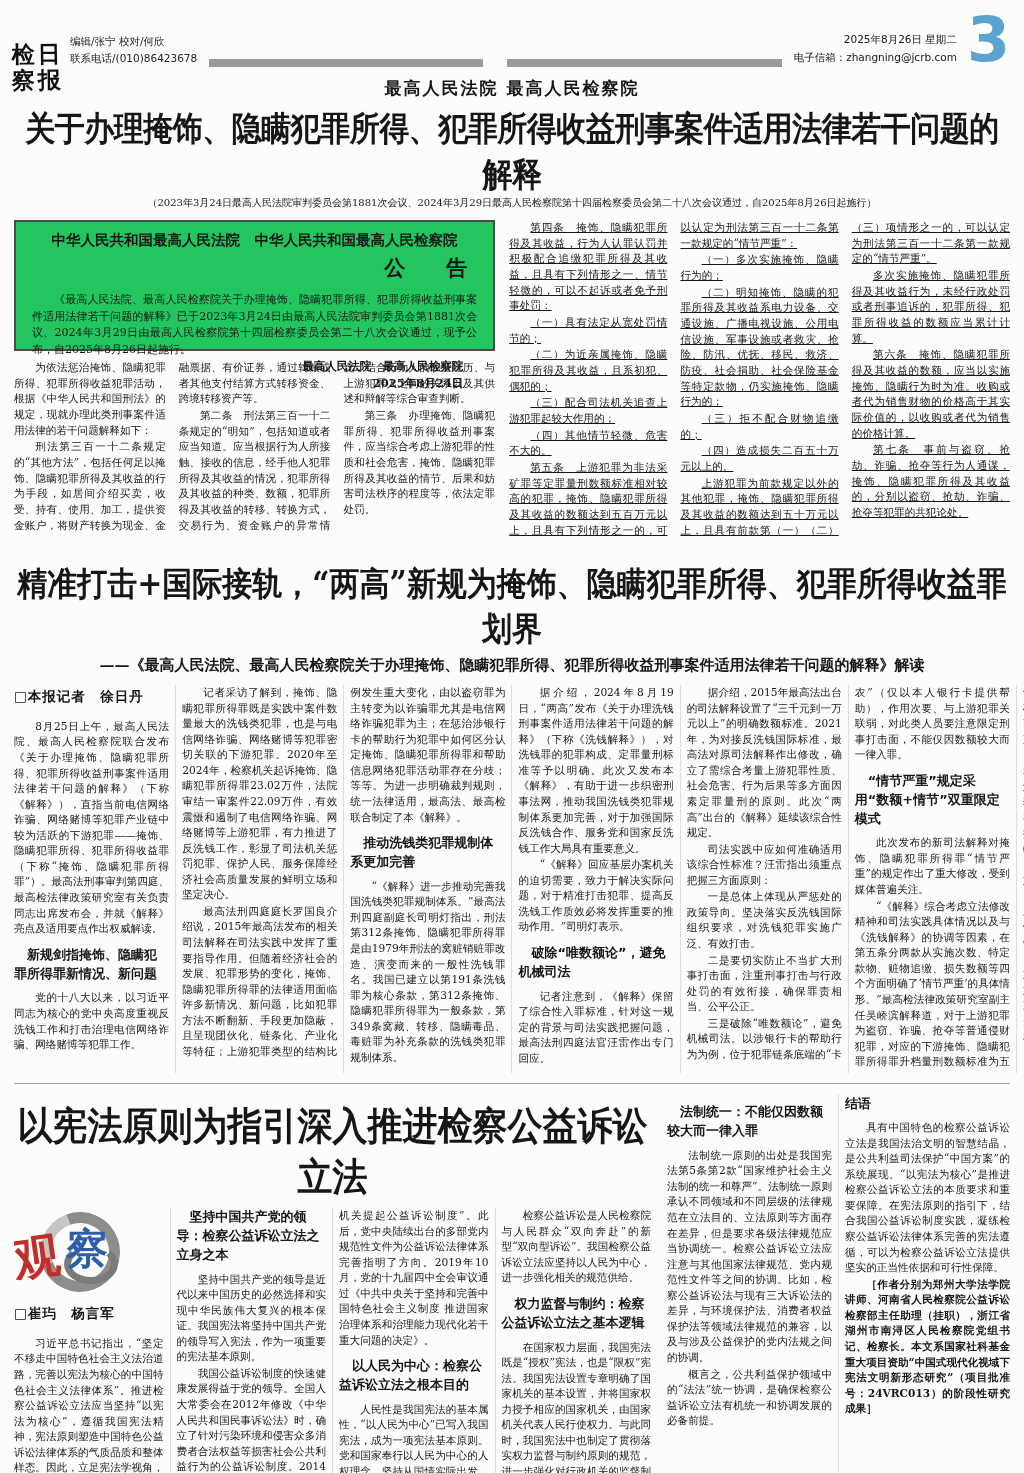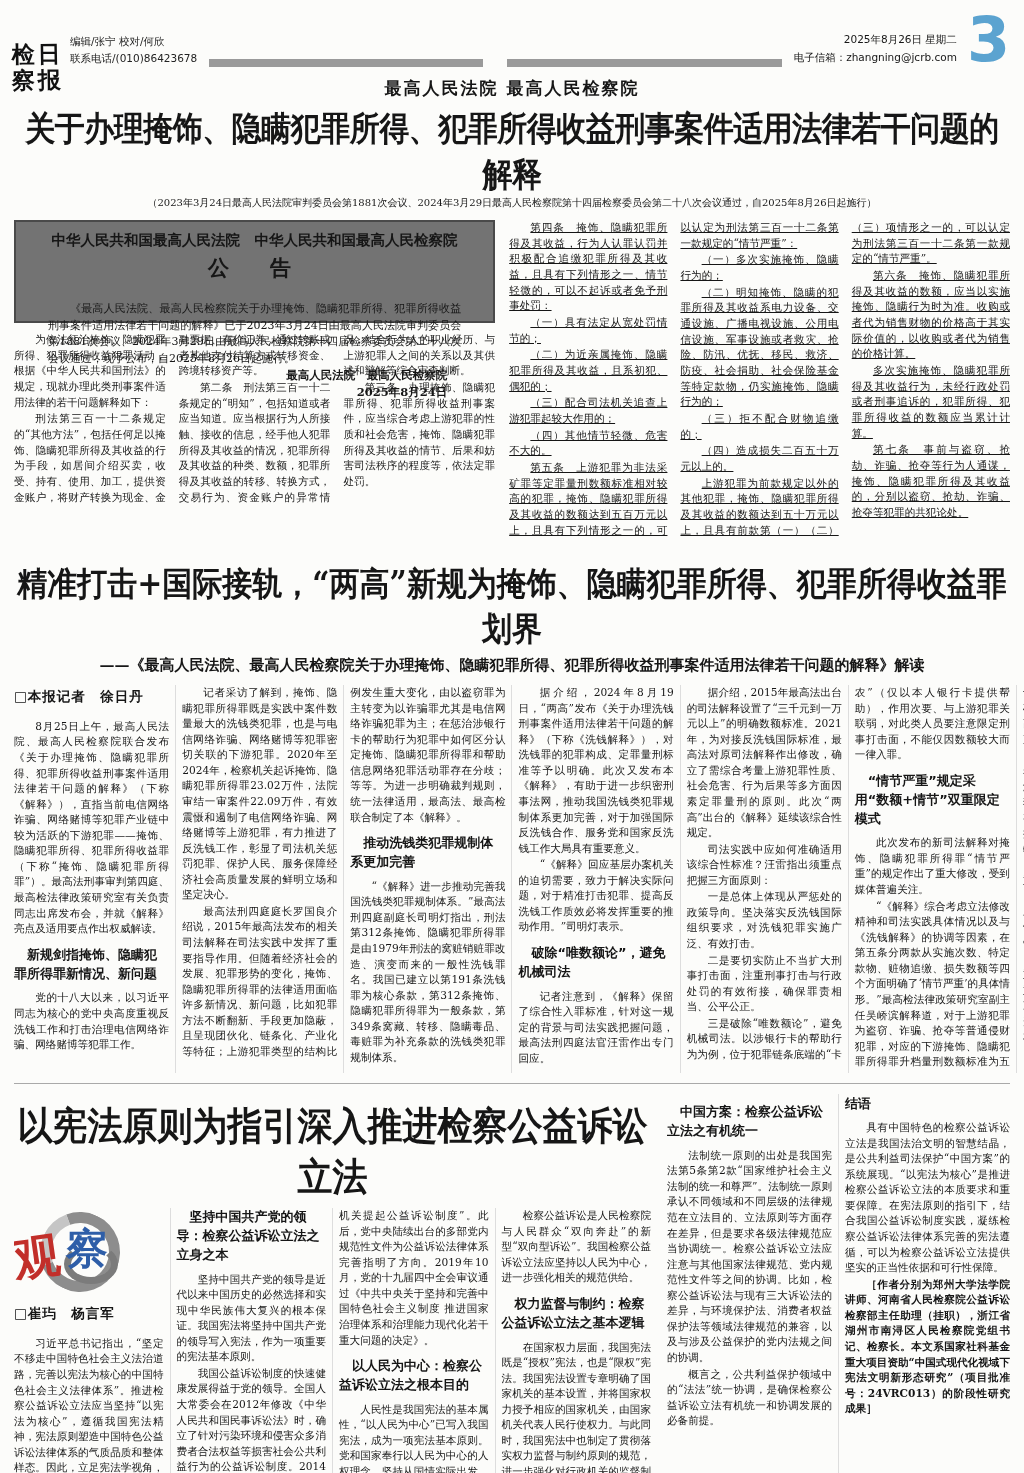--- a/index.html
+++ b/index.html
@@ -18,23 +18,23 @@
               text-align:right;white-space:nowrap;}
   .page-num{font-family:"DejaVu Sans","Liberation Sans",sans-serif;font-weight:bold;font-size:62px;
             line-height:0.85;margin:2px 0 0 10px;}
   
   .kicker{text-align:center;font-size:17px;font-weight:bold;margin-top:10px;letter-spacing:2px;}
   .headline1{text-align:center;font-size:30px;font-weight:900;margin:6px 12px 2px;letter-spacing:-0.5px;
              transform:scaleY(1.12);transform-origin:top;}
   .dateline1{text-align:center;font-size:10px;margin:8px 0 10px;}
   .art1-cols{display:flex;gap:14px;padding:0 14px;height:332px;overflow:hidden;}
   .art1-left{width:49%;display:flex;flex-direction:column;}
-  .notice-box{border:2px solid #4a4a4a;padding:7px 32px 6px;height:103px;box-sizing:border-box;background:#737373;}
+  .notice-box{border:2px solid #4a4a4a;padding:7px 16px 6px;height:131px;box-sizing:border-box;background:#22c55e;}
   .notice-orgline{text-align:center;font-weight:bold;font-size:14.5px;margin-top:2px;}
-  .notice-title{text-align:center;font-weight:bold;font-size:21px;letter-spacing:10px;margin:4px 0 19px;}
+  .notice-title{text-align:right;font-weight:bold;font-size:21px;letter-spacing:10px;margin:4px 0 10px;}
   .notice-body{font-size:11px;line-height:1.5;text-align:justify;text-indent:2em;}
   .notice-sign{font-size:11.5px;font-weight:bold;text-align:right;line-height:1.5;padding-right:14px;}
   .art1-leftbody{margin-top:9px;height:190px;overflow:hidden;column-count:3;column-gap:13px;
                  font-size:10.6px;line-height:1.48;}
   .art1-right{width:51%;height:332px;overflow:hidden;column-count:3;column-gap:13px;
               font-size:10.6px;line-height:1.48;text-decoration:underline;}
   
   .art2{margin-top:10px;}
   .headline2{text-align:center;font-size:30px;font-weight:900;margin:0 10px;transform:scaleY(1.1);transform-origin:top;}
   .deck2{text-align:center;font-size:15px;font-weight:bold;margin:12px 0 10px;}
@@ -117,22 +117,22 @@
           <div class="p">（一）具有法定从宽处罚情节的；</div>
           <div class="p">（二）为近亲属掩饰、隐瞒犯罪所得及其收益，且系初犯、偶犯的；</div>
           <div class="p">（三）配合司法机关追查上游犯罪起较大作用的；</div>
           <div class="p">（四）其他情节轻微、危害不大的。</div>
           <div class="p">第五条　上游犯罪为非法采矿罪等定罪量刑数额标准相对较高的犯罪，掩饰、隐瞒犯罪所得及其收益的数额达到五百万元以上，且具有下列情形之一的，可以认定为刑法第三百一十二条第一款规定的“情节严重”：</div>
           <div class="p">（一）多次实施掩饰、隐瞒行为的；</div>
           <div class="p">（二）明知掩饰、隐瞒的犯罪所得及其收益系电力设备、交通设施、广播电视设施、公用电信设施、军事设施或者救灾、抢险、防汛、优抚、移民、救济、防疫、社会捐助、社会保险基金等特定款物，仍实施掩饰、隐瞒行为的；</div>
           <div class="p">（三）拒不配合财物追缴的；</div>
           <div class="p">（四）造成损失二百五十万元以上的。</div>
           <div class="p">上游犯罪为前款规定以外的其他犯罪，掩饰、隐瞒犯罪所得及其收益的数额达到五十万元以上，且具有前款第（一）（二）（三）项情形之一的，可以认定为刑法第三百一十二条第一款规定的“情节严重”。</div>
+          <div class="p">多次实施掩饰、隐瞒犯罪所得及其收益行为，未经行政处罚或者刑事追诉的，犯罪所得、犯罪所得收益的数额应当累计计算。</div>
           <div class="p">第六条　掩饰、隐瞒犯罪所得及其收益的数额，应当以实施掩饰、隐瞒行为时为准。收购或者代为销售财物的价格高于其实际价值的，以收购或者代为销售的价格计算。</div>
-          <div class="p">多次实施掩饰、隐瞒犯罪所得及其收益行为，未经行政处罚或者刑事追诉的，犯罪所得、犯罪所得收益的数额应当累计计算。</div>
           <div class="p">第七条　事前与盗窃、抢劫、诈骗、抢夺等行为人通谋，掩饰、隐瞒犯罪所得及其收益的，分别以盗窃、抢劫、诈骗、抢夺等犯罪的共犯论处。</div>
         </div>
     </div>
   </div>
 
   <div class="art2">
     <div class="headline2">精准打击+国际接轨，“两高”新规为掩饰、隐瞒犯罪所得、犯罪所得收益罪划界</div>
     <div class="deck2">——《最高人民法院、最高人民检察院关于办理掩饰、隐瞒犯罪所得、犯罪所得收益刑事案件适用法律若干问题的解释》解读</div>
     <div class="art2-body">
       <div class="byline">□本报记者　徐日丹</div>
@@ -148,21 +148,21 @@
           <div class="observe-ring"></div>
           <div class="observe-ring2"></div>
           <div class="observe-guan">观</div>
           <div class="observe-cha">察</div>
         </div>
         <div class="byline">□崔玙　杨言军</div>
         <div style="display:contents"><div class="p">习近平总书记指出，“坚定不移走中国特色社会主义法治道路，完善以宪法为核心的中国特色社会主义法律体系”。推进检察公益诉讼立法应当坚持“以宪法为核心”，遵循我国宪法精神，宪法原则塑造中国特色公益诉讼法律体系的气质品质和整体样态。因此，立足宪法学视角，探究公益诉讼立法的宪法遵循，可以为进一步凝聚立法共识提供积极助力。</div><div class="sub">坚持中国共产党的领导：检察公益诉讼立法之立身之本</div><div class="p">坚持中国共产党的领导是近代以来中国历史的必然选择和实现中华民族伟大复兴的根本保证。我国宪法将坚持中国共产党的领导写入宪法，作为一项重要的宪法基本原则。</div><div class="p">我国公益诉讼制度的快速健康发展得益于党的领导。全国人大常委会在2012年修改《中华人民共和国民事诉讼法》时，确立了针对污染环境和侵害众多消费者合法权益等损害社会公共利益行为的公益诉讼制度。2014年10月，党的十八届四中全会审议通过《中共中央关于全面推进依法治国若干重大问题的决定》，明确提出“探索建立检察机关提起公益诉讼制度”。此后，党中央陆续出台的多部党内规范性文件为公益诉讼法律体系完善指明了方向。2019年10月，党的十九届四中全会审议通过《中共中央关于坚持和完善中国特色社会主义制度 推进国家治理体系和治理能力现代化若干重大问题的决定》。</div><div class="sub">以人民为中心：检察公益诉讼立法之根本目的</div><div class="p">人民性是我国宪法的基本属性，“以人民为中心”已写入我国宪法，成为一项宪法基本原则。党和国家奉行以人民为中心的人权理念，坚持从国情实际出发，始终奉行人民至上，牢牢坚持人民主体地位，努力保障人民当前与长远福祉相统一的可持续发展。</div><div class="p">检察公益诉讼是人民检察院与人民群众“双向奔赴”的新型“双向型诉讼”。我国检察公益诉讼立法应坚持以人民为中心，进一步强化相关的规范供给。</div><div class="sub">权力监督与制约：检察公益诉讼立法之基本逻辑</div><div class="p">在国家权力层面，我国宪法既是“授权”宪法，也是“限权”宪法。我国宪法设置专章明确了国家机关的基本设置，并将国家权力授予相应的国家机关，由国家机关代表人民行使权力。与此同时，我国宪法中也制定了贯彻落实权力监督与制约原则的规范，进一步强化对行政机关的监督制约，优化检察权监督制约行政权的公益诉讼路径。</div></div>
       </div>
     </div>
     <div class="art3-right">
-        <div class="sub">中国方案：检察公益诉讼立法之有机统一</div>
+        <div class="sub">法制统一：不能仅因数额较大而一律入罪</div>
         <div class="p">法制统一原则的出处是我国宪法第5条第2款“国家维护社会主义法制的统一和尊严”。法制统一原则承认不同领域和不同层级的法律规范在立法目的、立法原则等方面存在差异，但是要求各级法律规范应当协调统一。检察公益诉讼立法应注意与其他国家法律规范、党内规范性文件等之间的协调。比如，检察公益诉讼法与现有三大诉讼法的差异，与环境保护法、消费者权益保护法等领域法律规范的兼容，以及与涉及公益保护的党内法规之间的协调。</div>
         <div class="p">概言之，公共利益保护领域中的“法法”统一协调，是确保检察公益诉讼立法有机统一和协调发展的必备前提。</div>
         <div class="subc">结语</div>
         <div class="p">具有中国特色的检察公益诉讼立法是我国法治文明的智慧结晶，是公共利益司法保护“中国方案”的系统展现。“以宪法为核心”是推进检察公益诉讼立法的本质要求和重要保障。在宪法原则的指引下，结合我国公益诉讼制度实践，凝练检察公益诉讼法律体系完善的宪法遵循，可以为检察公益诉讼立法提供坚实的正当性依据和可行性保障。</div>
         <div class="note">［作者分别为郑州大学法学院讲师、河南省人民检察院公益诉讼检察部主任助理（挂职），浙江省湖州市南浔区人民检察院党组书记、检察长。本文系国家社科基金重大项目资助“中国式现代化视域下宪法文明新形态研究”（项目批准号：24VRC013）的阶段性研究成果］</div>
       </div>
   </div>
 
 </div>
 

